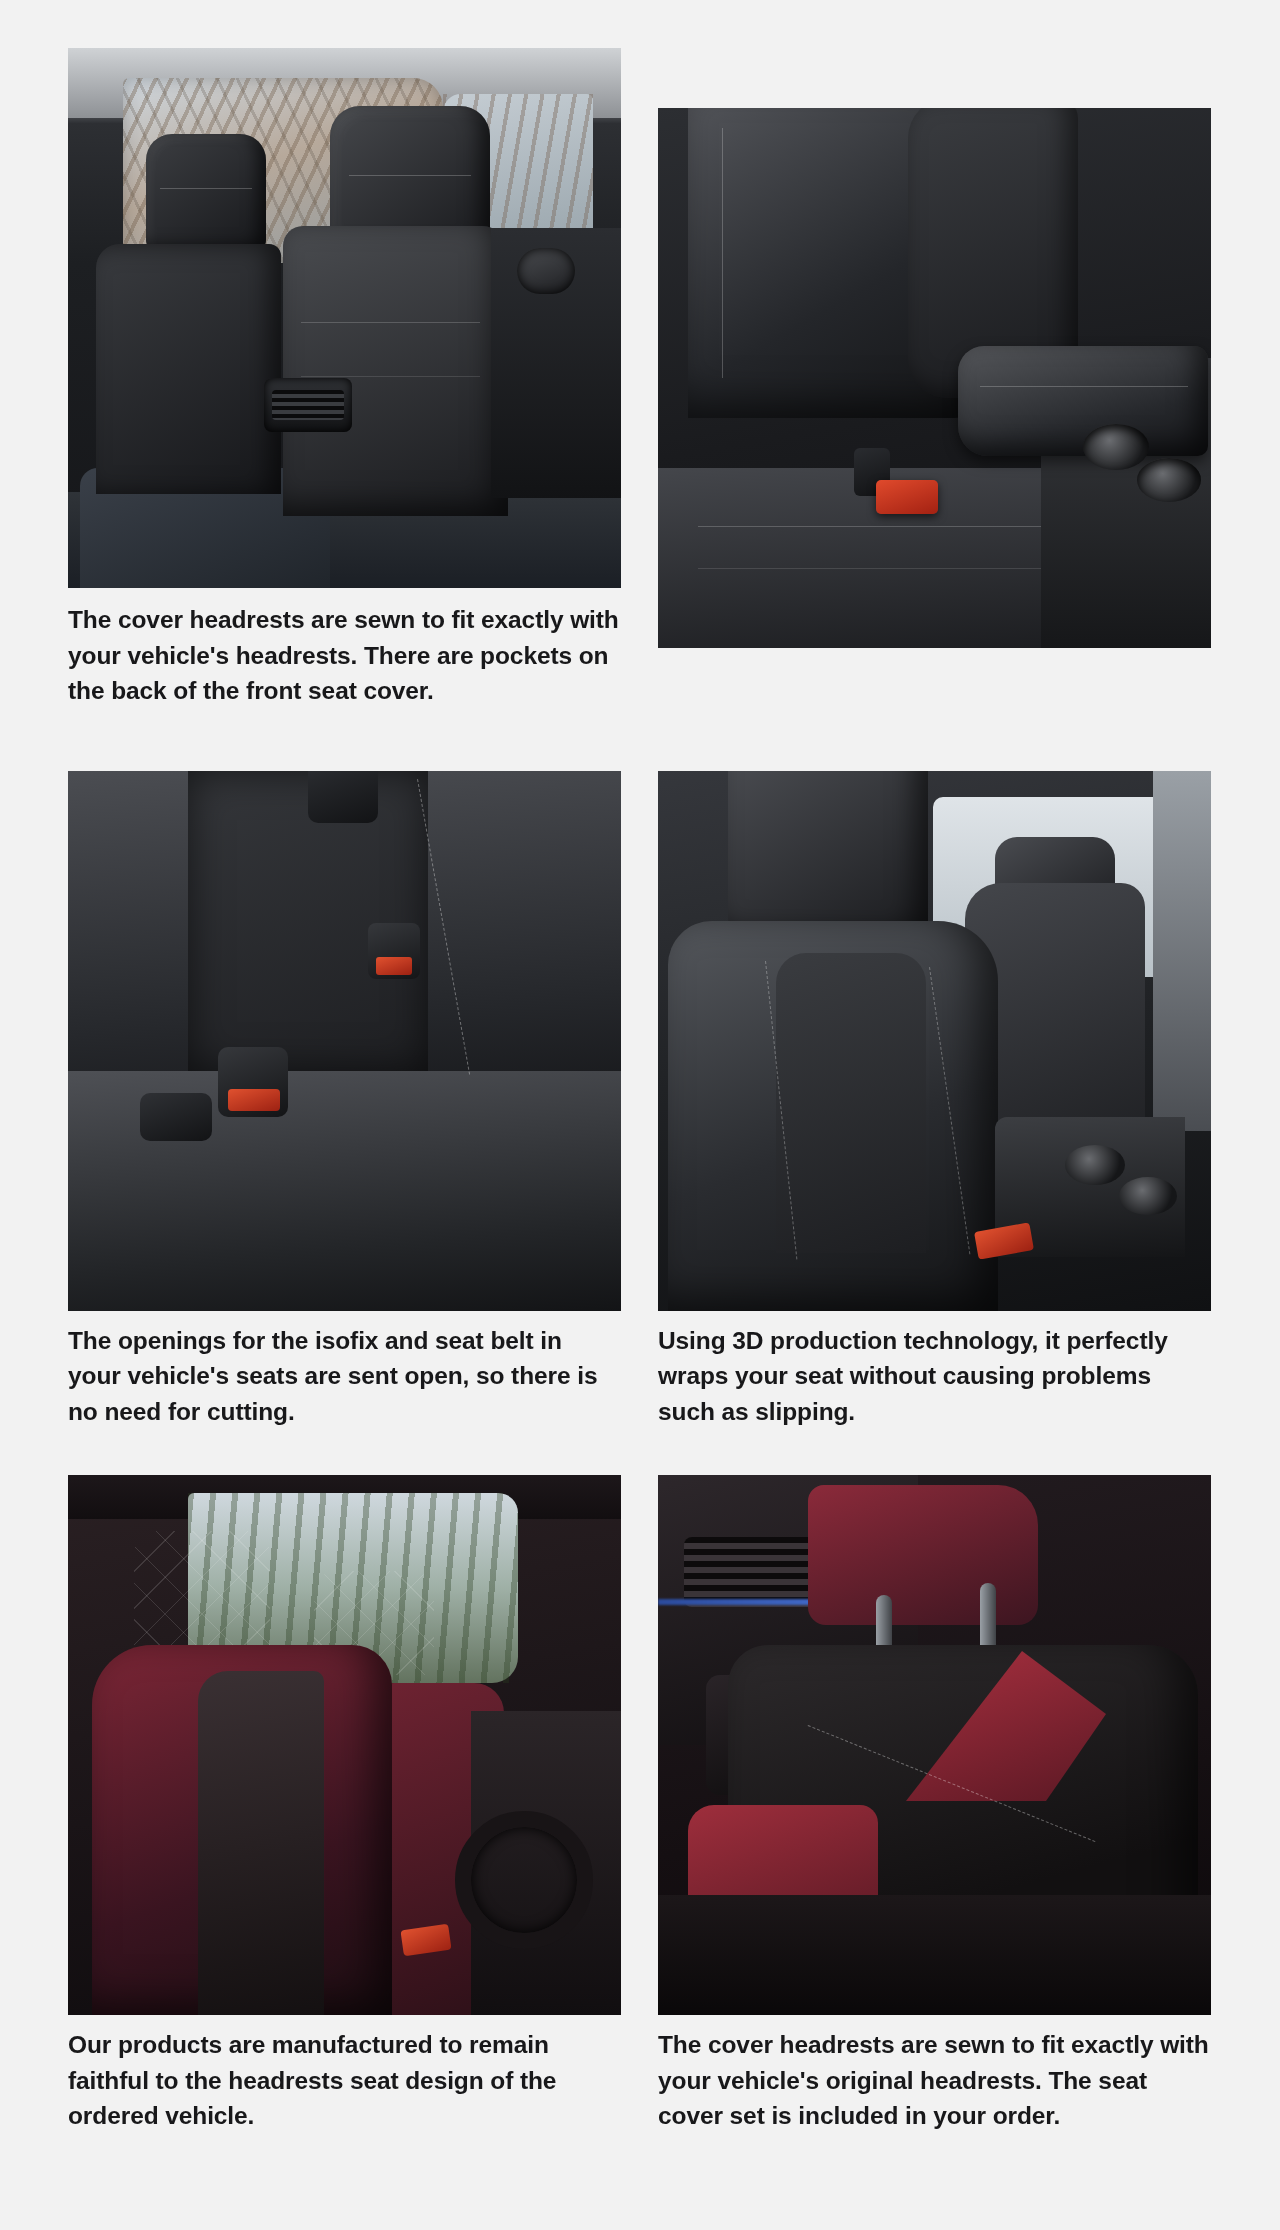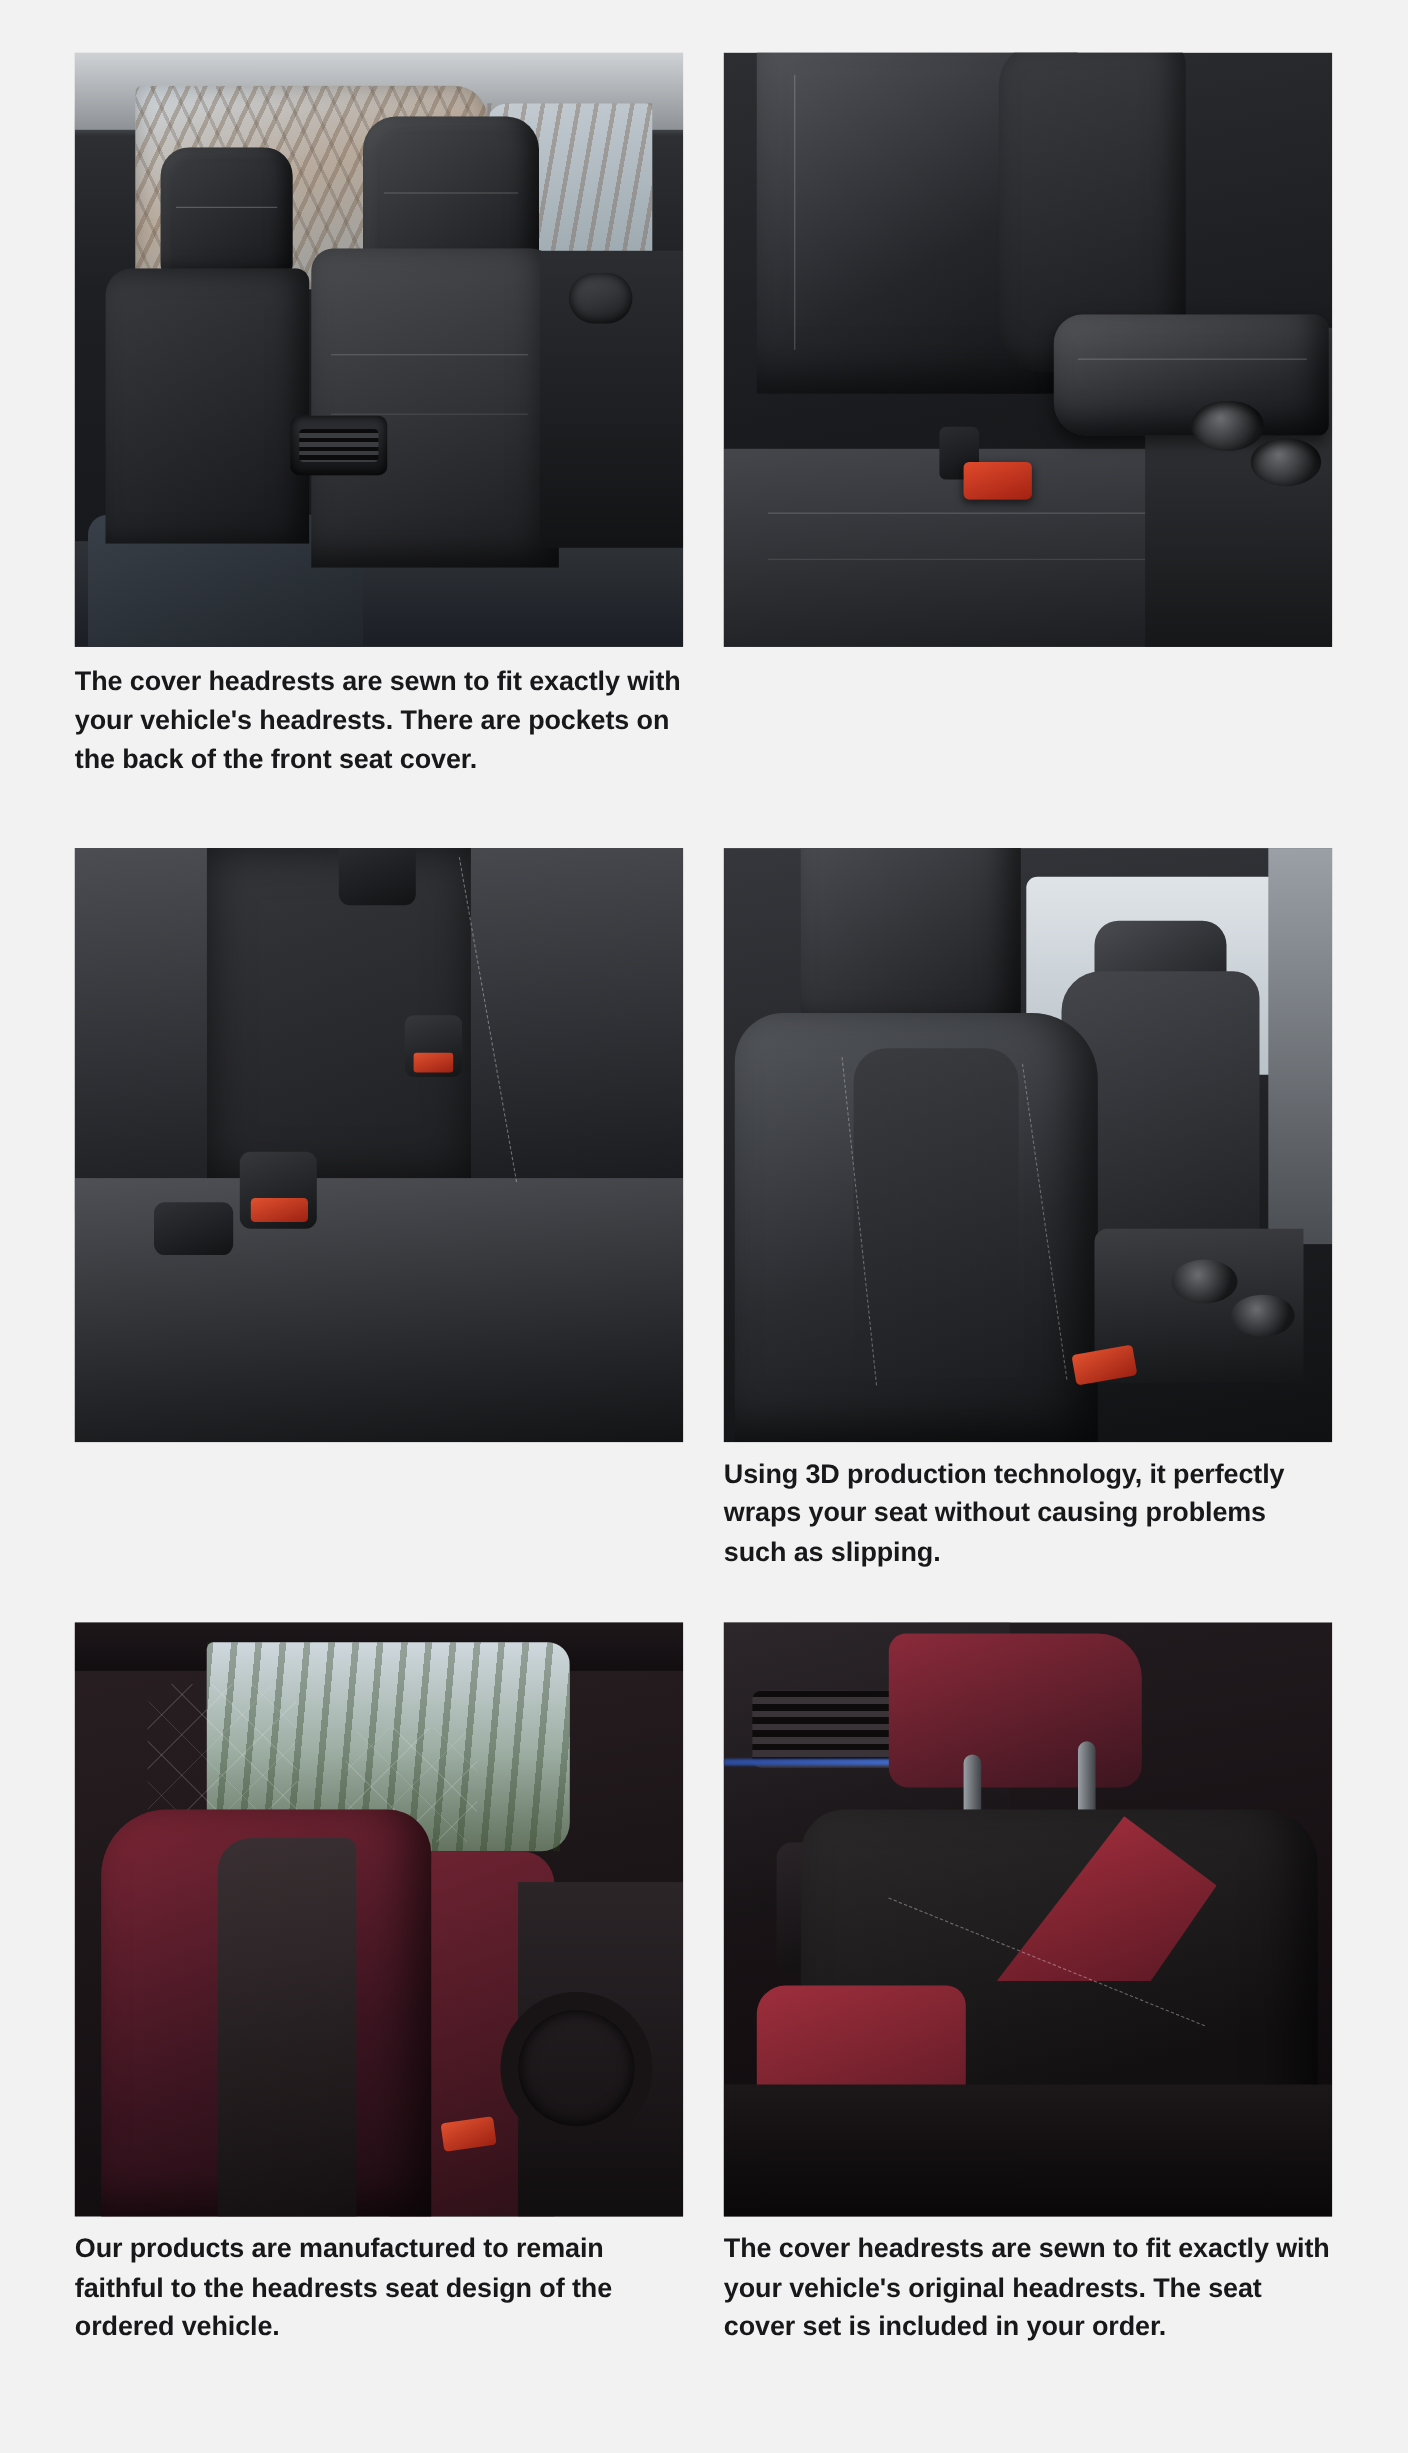--- a/index.html
+++ b/index.html
@@ -23,20 +23,21 @@
     position: relative;
   }
   .grid {
     display: flex;
     flex-direction: column;
     gap: 0px;
   }
   .row {
     display: flex;
     gap: 37px;
+    align-items: center;
   }
   .cell {
     width: 553px;
     display: flex;
     flex-direction: column;
   }
   .photo {
     width: 553px;
     height: 540px;
     position: relative;
@@ -520,20 +521,21 @@
         <div class="photo p3">
           <div class="bench"></div>
           <div class="suede"></div>
           <div class="seatbase"></div>
           <div class="belt"></div>
           <div class="clip1"></div>
           <div class="clip2"></div>
           <div class="clip3"></div>
           <div class="stitch2"></div>
         </div>
+        <p class="caption">The openings for the isofix and seat belt in your vehicle's seats are sent open, so there is no need for cutting.</p>
       </div>
 
       <div class="cell">
         <div class="photo p4">
           <div class="sky"></div>
           <div class="pillar"></div>
           <div class="rearHr"></div>
           <div class="rearSeat"></div>
           <div class="hrMain"></div>
           <div class="seatMain"></div>

